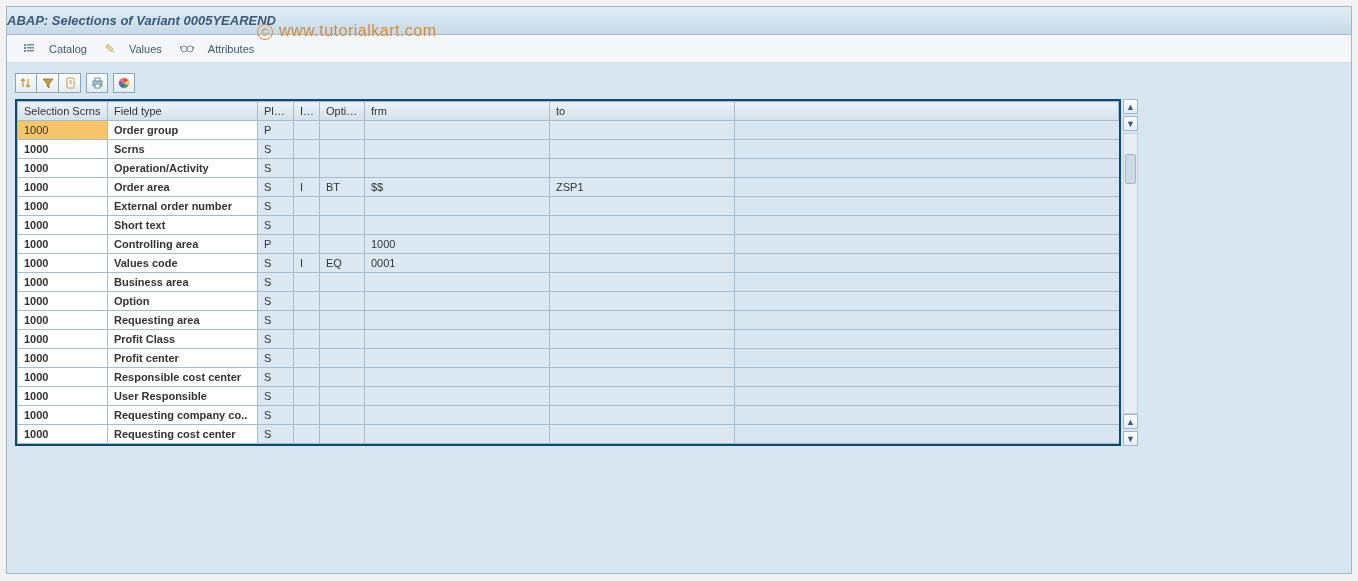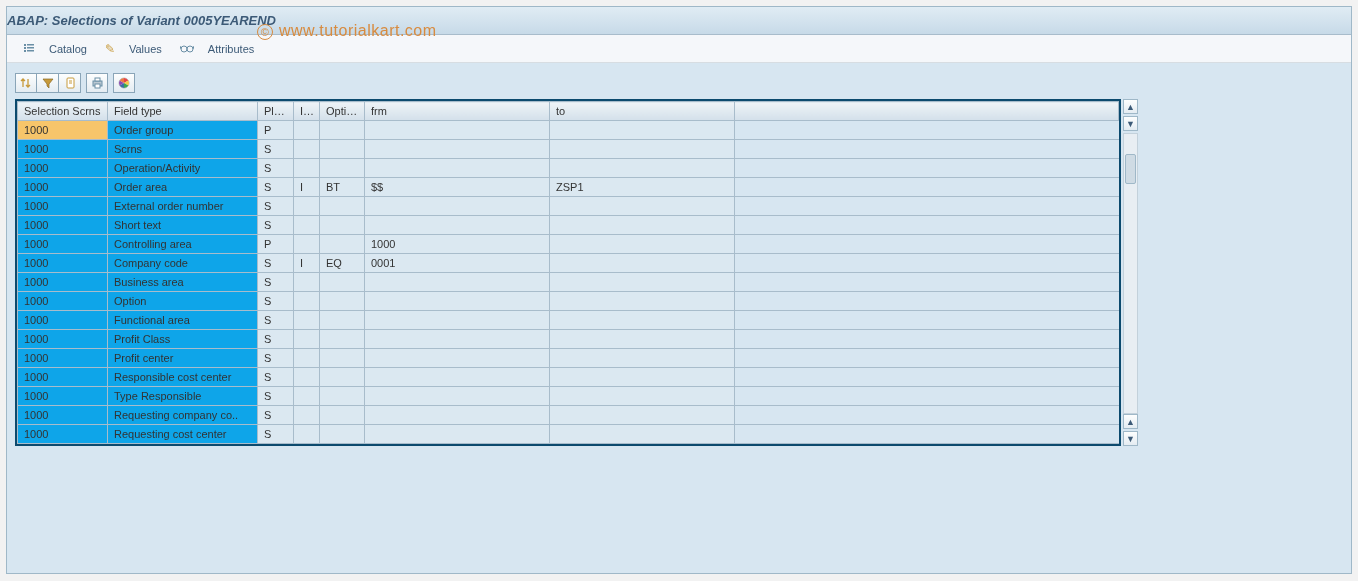--- a/index.html
+++ b/index.html
@@ -170,21 +170,21 @@
       text-overflow: ellipsis;
     }
     .col-scrn { width: 90px; }
     .col-field { width: 150px; }
     .col-type { width: 36px; text-align: left;}
     .col-ie { width: 26px; }
     .col-option { width: 45px; }
     .col-frm { width: 185px; }
     .col-to { width: 185px; }
     .col-rest { }
-    .cell-green { background: #0ea5e9; }
+    .cell-green { background: #ffffff; font-weight: bold; }
     .cell-blue { background: #dbe8f1; }
     .cell-orange { background: #f7c56a; }
     .icon-pencil::before { content: "✎"; color: #c79a3b; font-size: 12px; }
     .icon-sort svg, .icon-filter svg, .icon-find svg, .icon-print svg, .icon-color svg { display:block; }
   </style>
 </head>
 <body>
 
 <div class="window">
   <div class="titlebar">
@@ -369,21 +369,21 @@
                 <td class="cell-green">Controlling area</td>
                 <td class="cell-blue">P</td>
                 <td class="cell-blue"></td>
                 <td class="cell-blue"></td>
                 <td class="cell-blue">1000</td>
                 <td class="cell-blue"></td>
                 <td class="cell-blue" style="border-right: none; background: rgb(215, 230, 241);"></td>
               </tr>
               <tr>
                 <td class="cell-green">1000</td>
-                <td class="cell-green">Company code</td>
+                <td class="cell-green">Values code</td>
                 <td class="cell-blue">S</td>
                 <td class="cell-blue">I</td>
                 <td class="cell-blue">EQ</td>
                 <td class="cell-blue">0001</td>
                 <td class="cell-blue"></td>
                 <td class="cell-blue" style="border-right: none; background: rgb(215, 230, 241);"></td>
               </tr>
               <tr>
                 <td class="cell-green">1000</td>
                 <td class="cell-green">Business area</td>
@@ -399,21 +399,21 @@
                 <td class="cell-green">Option</td>
                 <td class="cell-blue">S</td>
                 <td class="cell-blue"></td>
                 <td class="cell-blue"></td>
                 <td class="cell-blue"></td>
                 <td class="cell-blue"></td>
                 <td class="cell-blue" style="border-right: none; background: rgb(215, 230, 241);"></td>
               </tr>
               <tr>
                 <td class="cell-green">1000</td>
-                <td class="cell-green">Functional area</td>
+                <td class="cell-green">Requesting area</td>
                 <td class="cell-blue">S</td>
                 <td class="cell-blue"></td>
                 <td class="cell-blue"></td>
                 <td class="cell-blue"></td>
                 <td class="cell-blue"></td>
                 <td class="cell-blue" style="border-right: none; background: rgb(215, 230, 241);"></td>
               </tr>
               <tr>
                 <td class="cell-green">1000</td>
                 <td class="cell-green">Profit Class</td>
@@ -439,21 +439,21 @@
                 <td class="cell-green">Responsible cost center</td>
                 <td class="cell-blue">S</td>
                 <td class="cell-blue"></td>
                 <td class="cell-blue"></td>
                 <td class="cell-blue"></td>
                 <td class="cell-blue"></td>
                 <td class="cell-blue" style="border-right: none; background: rgb(215, 230, 241);"></td>
               </tr>
               <tr>
                 <td class="cell-green">1000</td>
-                <td class="cell-green">Type Responsible</td>
+                <td class="cell-green">User Responsible</td>
                 <td class="cell-blue">S</td>
                 <td class="cell-blue"></td>
                 <td class="cell-blue"></td>
                 <td class="cell-blue"></td>
                 <td class="cell-blue"></td>
                 <td class="cell-blue" style="border-right: none; background: rgb(215, 230, 241);"></td>
               </tr>
               <tr>
                 <td class="cell-green">1000</td>
                 <td class="cell-green">Requesting company co..</td>

